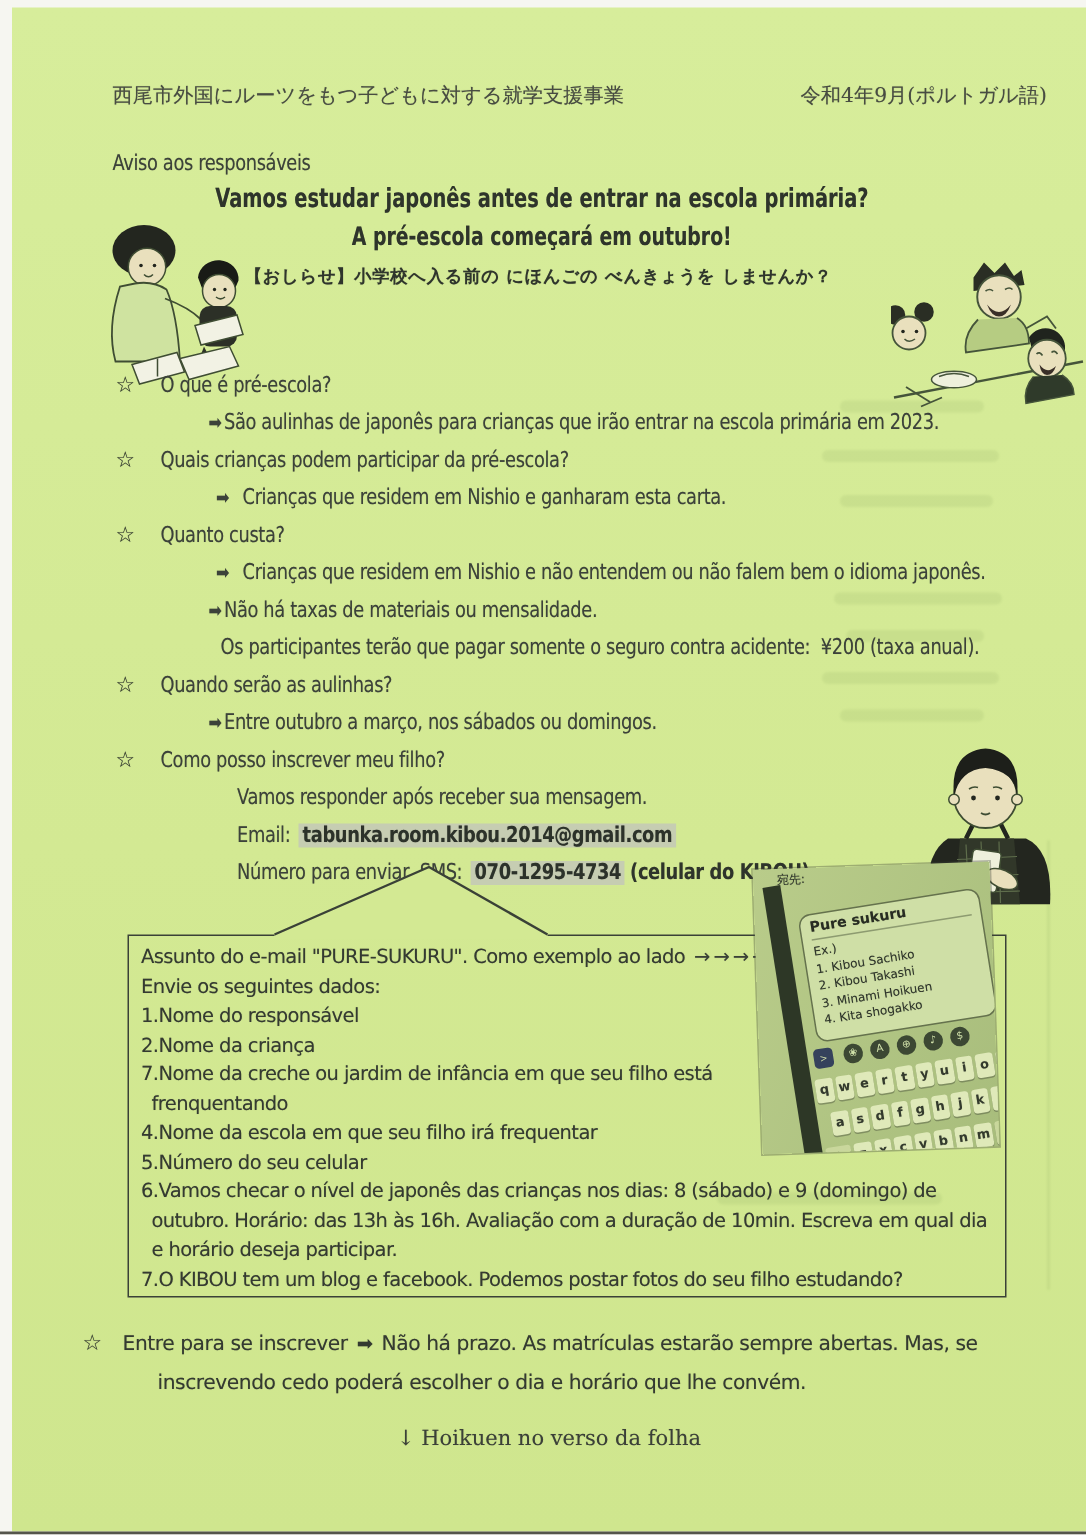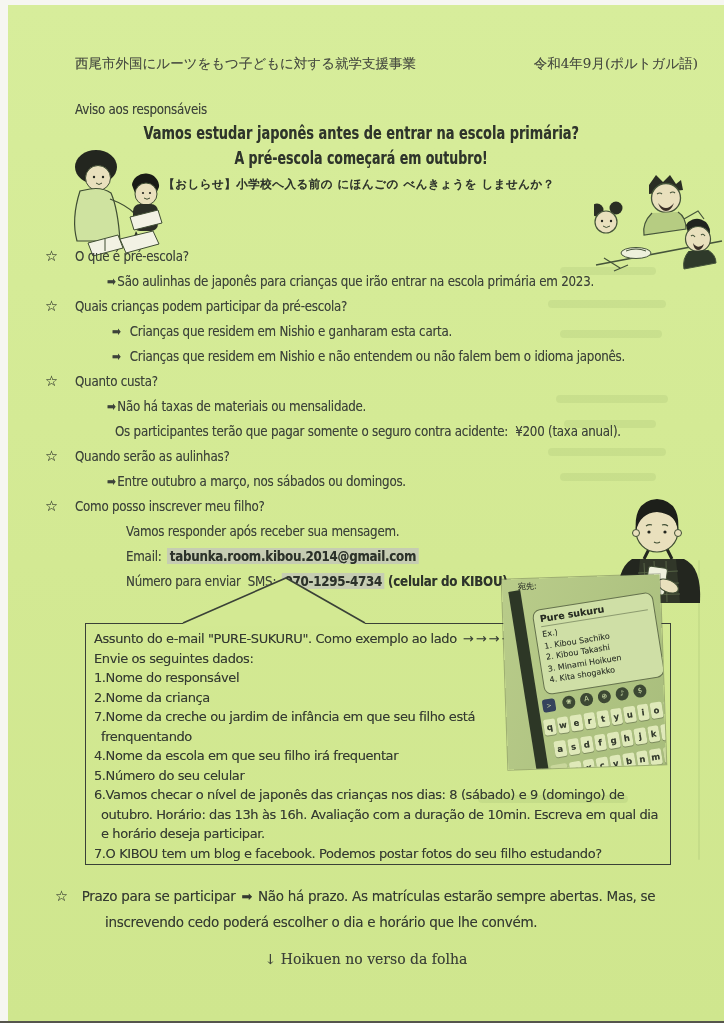--- a/index.html
+++ b/index.html
@@ -22,21 +22,21 @@
   .t1,.t2{position:absolute;left:0;right:10px;text-align:center;font-weight:bold;color:#2e342b;}
   .t1{top:118px;font-size:17.5px;}
   .t2{top:143px;font-size:17px;}
   .jp1,.jp2{position:absolute;left:0;right:14px;text-align:center;font-weight:bold;
             font-size:11.5px;color:#2f352c;letter-spacing:.5px;}
   .jp1{top:172px;}
   .jp2{top:196px;}
 
   
   .faq{position:absolute;top:238px;left:30px;right:4px;}
-  .ln{line-height:25px;height:25px;white-space:nowrap;}
+  .ln{line-height:25px;height:25px;white-space:nowrap;margin-left:32px;}
   .ln .star{display:inline-block;width:30px;font-size:14.5px;color:#2c322a;}
   .q{padding-left:7px;}
   .a{padding-left:69px;}
   .as{padding-left:74px;}
   .as .arr{margin-right:11px;}
   .c{padding-left:77px;}
   .c2{padding-left:88px;}
   .arr{font-size:13px;margin-right:2px;}
   .b{font-weight:bold;color:#2e342b;}
   .hl{background:#c6cdb2;padding:0 3px;font-weight:bold;color:#2c322a;}
@@ -168,22 +168,22 @@
     <path d="M99,80 q5,7 11,1 q-2,6 -6,6 q-4,0 -5,-7 z" fill="#3a2f28"></path>
     <path d="M95,88 Q88,96 90,106 L122,100 Q122,92 114,87" fill="#2f3a2a" stroke="#45543a" stroke-width="1"></path>
     <path d="M10,95 l16,10 M20,108 l14,-6" stroke="#45543a" stroke-width="1.2"></path>
   </svg>
 
   <div class="faq">
     <div class="ln q"><span class="star">☆</span><span class="sq">O que é pré-escola?</span></div>
     <div class="ln a"><span class="sq"><span class="arr">➡</span><span>São aulinhas de japonês para crianças que irão entrar na escola primária em 2023.</span></span></div>
     <div class="ln q"><span class="star">☆</span><span class="sq">Quais crianças podem participar da pré-escola?</span></div>
     <div class="ln as"><span class="sq"><span class="arr">➡</span><span>Crianças que residem em Nishio e ganharam esta carta.</span></span></div>
+    <div class="ln q"><span class="star">☆</span><span class="sq">Quanto custa?</span></div>
     <div class="ln as"><span class="sq"><span class="arr">➡</span><span>Crianças que residem em Nishio e não entendem ou não falem bem o idioma japonês.</span></span></div>
-    <div class="ln q"><span class="star">☆</span><span class="sq">Quanto custa?</span></div>
     <div class="ln a"><span class="sq"><span class="arr">➡</span><span>Não há taxas de materiais ou mensalidade.</span></span></div>
     <div class="ln c"><span class="sq">Os participantes terão que pagar somente o seguro contra acidente:  ¥200 (taxa anual).</span></div>
     <div class="ln q"><span class="star">☆</span><span class="sq">Quando serão as aulinhas?</span></div>
     <div class="ln a"><span class="sq"><span class="arr">➡</span><span>Entre outubro a março, nos sábados ou domingos.</span></span></div>
     <div class="ln q"><span class="star">☆</span><span class="sq">Como posso inscrever meu filho?</span></div>
     <div class="ln c2"><span class="sq">Vamos responder após receber sua mensagem.</span></div>
     <div class="ln c2"><span class="sq"><span class="lbl-sp">Email:</span><span class="hl">tabunka.room.kibou.2014@gmail.com</span></span></div>
     <div class="ln c2"><span class="sq"><span class="lbl-sp">Número para enviar  SMS:</span><span class="hl">070-1295-4734</span><span> </span><span class="b">(celular do KIBOU)</span></span></div>
   </div>
 
@@ -279,17 +279,17 @@
             <span class="key">n</span>
             <span class="key">m</span>
           </span>
         <span class="key wkey">←</span>
       </div>
 
     </div>
     <div class="to">宛先:</div>
   </div>
 
-  <div class="dl"><span class="star">☆</span><span>Prazo para se participar</span><span class="arr">➡</span><span>Não há prazo. As matrículas estarão sempre abertas. Mas, se inscrevendo cedo poderá escolher o dia e horário que lhe convém.</span></div>
+  <div class="dl"><span class="star">☆</span><span>Entre para se inscrever</span><span class="arr">➡</span><span>Não há prazo. As matrículas estarão sempre abertas. Mas, se inscrevendo cedo poderá escolher o dia e horário que lhe convém.</span></div>
 
   <div class="foot">↓ Hoikuen no verso da folha</div>
 
 </div>
 
 </body></html>

